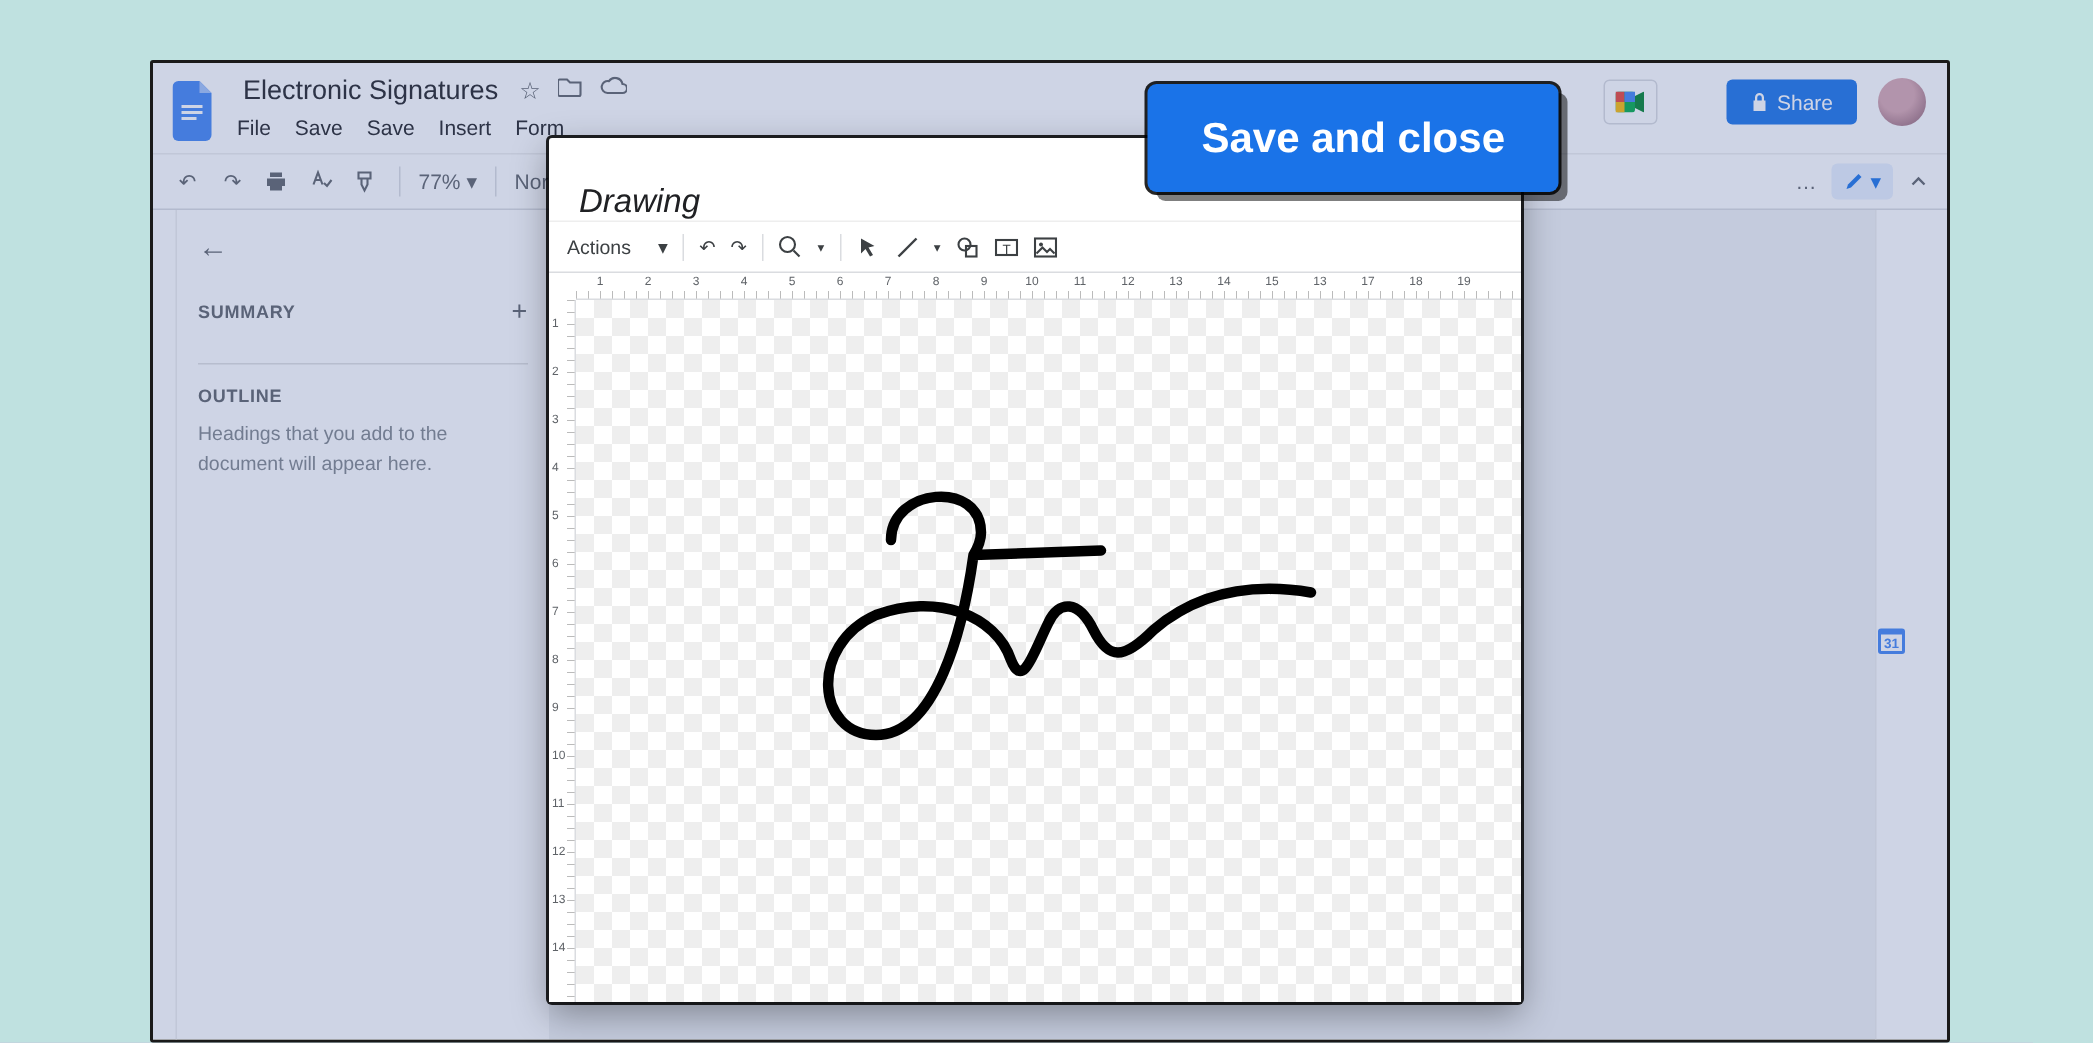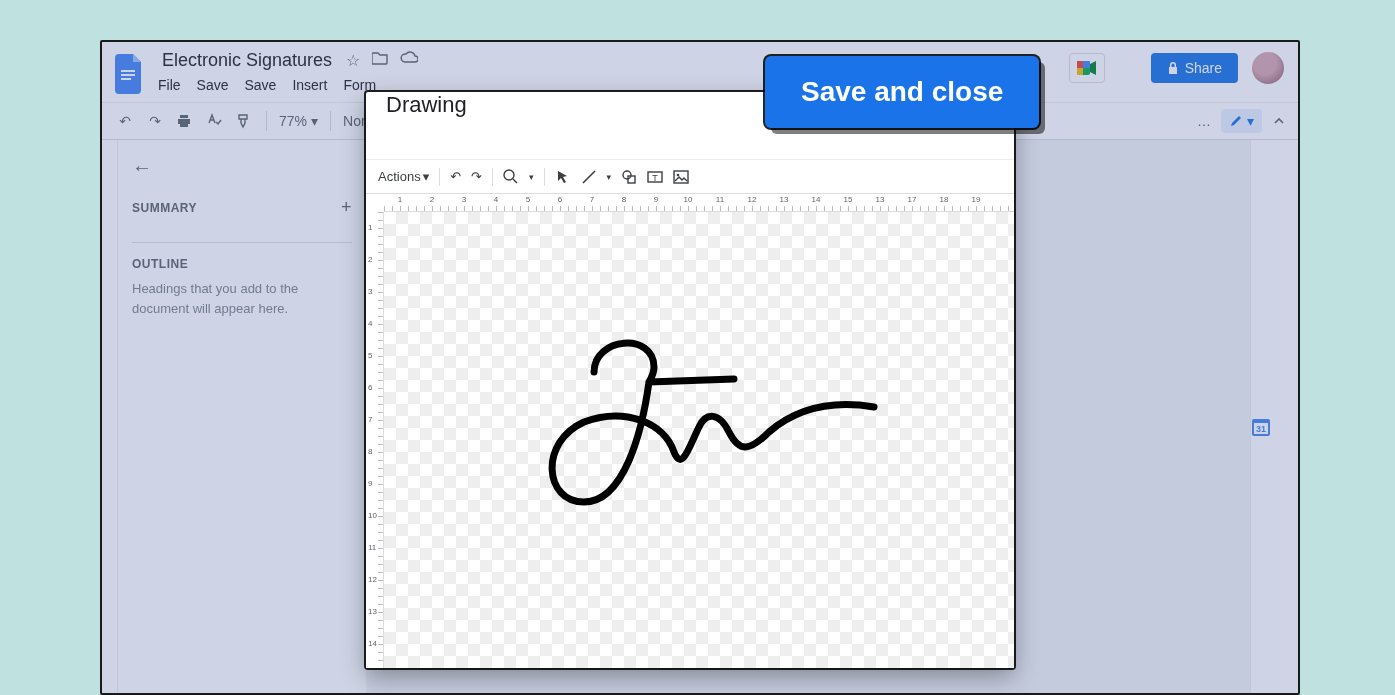--- a/index.html
+++ b/index.html
@@ -102,29 +102,29 @@
     top: 92px;
     width: 648px;
     height: 576px;
     background:#fff;
     box-shadow: 0 8px 24px rgba(0,0,0,0.35), 0 0 0 2px rgba(0,0,0,0.85);
     z-index: 20;
     display:flex; flex-direction:column;
     border-radius:2px;
   }
   .drawing-header {
-    height:68px; display:flex; align-items:flex-start; padding:0 20px; border-bottom:1px solid #eee;
+    height:56px; display:flex; align-items:flex-end; padding:0 20px; border-bottom:1px solid #eee;font-style:italic;
   }
   .drawing-title { font-size:22px; color:#202124; font-weight:400; }
   .drawing-toolbar {
     height:34px; border-bottom:1px solid #dadce0;
     display:flex; align-items:center; padding:0 12px; gap:10px; font-size:13px; color:#3c4043;
   }
   .drawing-toolbar .tsep { width:1px; height:18px; background:#dadce0; }
-  .actions-btn { display:flex; align-items:center; gap:2px; font-weight:500; }
+  .actions-btn { display:flex; align-items:center; gap:18px; font-weight:500; }
   .hruler {
     height:18px; background:#fff; border-bottom:1px solid #dadce0;
     font-size:8px; color:#5f6368; position:relative; margin-left:18px;
     background-image: repeating-linear-gradient(to right, #bbb 0 1px, transparent 1px 8px);
     background-position: 0 12px;
     background-size: 8px 6px;
     background-repeat: repeat-x;
   }
   .hruler .nums { position:absolute; left:0; top:1px; white-space:nowrap; letter-spacing:0; }
   .hruler .nums span { display:inline-block; width:32px; text-align:center; }

